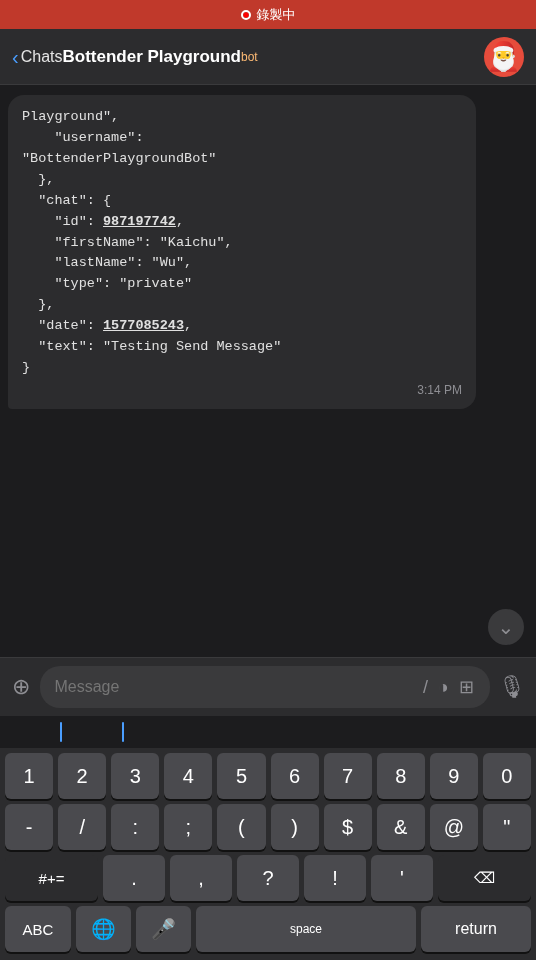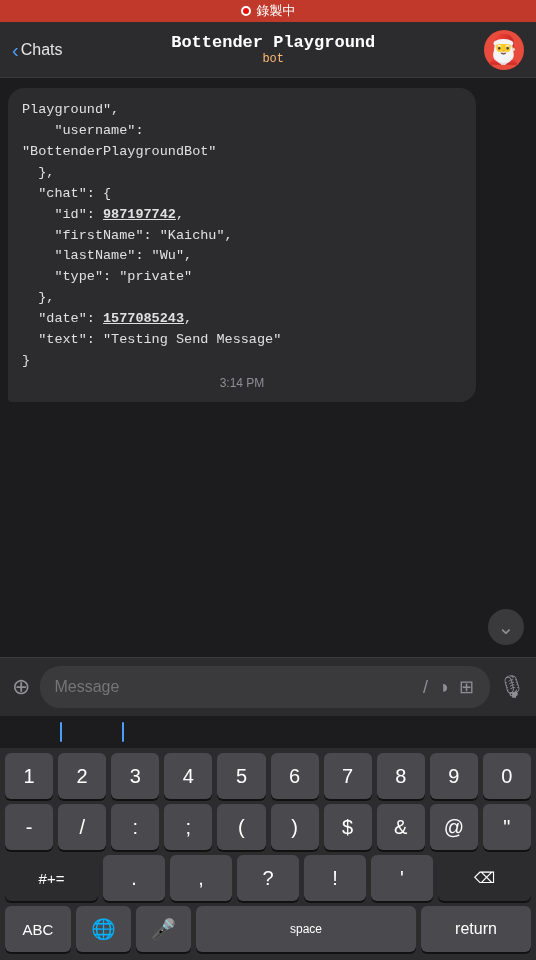--- a/index.html
+++ b/index.html
@@ -10,21 +10,21 @@
       background: #1c1c1e;
       font-family: -apple-system, 'Helvetica Neue', sans-serif;
       overflow: hidden;
       display: flex;
       flex-direction: column;
     }
 
     
     .recording-bar {
       background: #c0392b;
-      height: 22px;
+      height: 29px;
       display: flex;
       align-items: center;
       justify-content: center;
       gap: 6px;
     }
     .recording-dot {
       width: 10px; height: 10px;
       border-radius: 50%;
       border: 2px solid white;
       background: transparent;
@@ -66,23 +66,22 @@
       color: #4a9eff;
       line-height: 1;
     }
     .nav-back-label {
       color: #e5e5e5;
       font-size: 16px;
     }
     .nav-center {
       flex: 1;
       display: flex;
-      flex-direction: column;
-      align-items: center;
-      font-family: Liberation Mono, monospace;
+      flex-direction: row;
+      align-items: center;
     }
     .nav-title {
       color: white;
       font-size: 17px;
       font-weight: 600;
     }
     .nav-subtitle {
       color: #fdba74;
       font-size: 12px;
     }
@@ -121,21 +120,21 @@
     }
     .message-code {
       color: #e0e0e0;
       font-family: 'Courier New', monospace;
       font-size: 13.5px;
       line-height: 1.55;
       white-space: pre;
     }
     .underline { text-decoration: underline; font-weight: bold; }
     .message-time {
-      text-align: center;
+      text-align: right;
       color: #8e8e93;
       font-size: 12px;
       margin-top: 4px;
     }
 
     
     .scroll-indicator {
       position: absolute;
       right: 12px;
       bottom: 12px;

